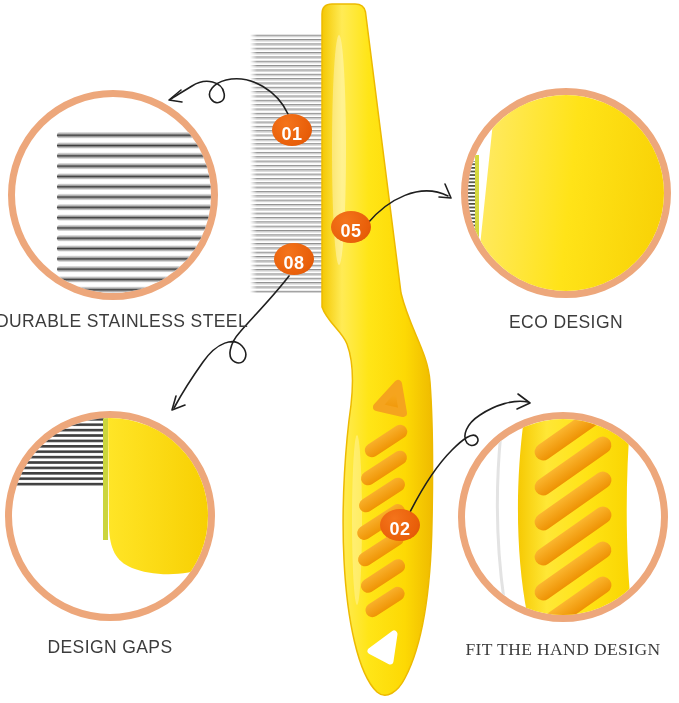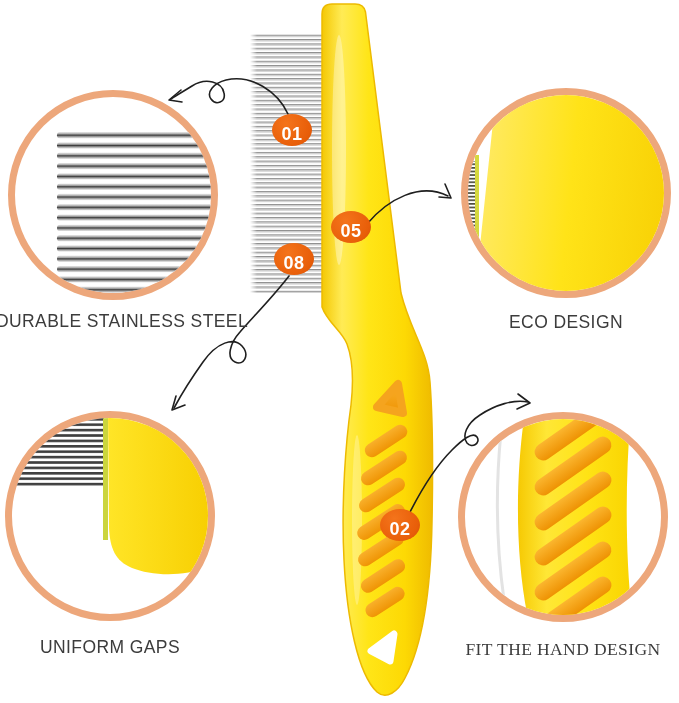--- a/index.html
+++ b/index.html
@@ -176,21 +176,21 @@
           <linearGradient id="yg-bl" x1="0" y1="0" x2="1" y2="0">
             <stop offset="0" stop-color="#FFE527"></stop>
               <stop offset="1" stop-color="#F7CE00"></stop>
           </linearGradient>
         </defs>
         <rect x="-10" y="-2" width="102" height="72" fill="url(#tp-bl)"></rect>
         <rect x="91" y="-6" width="5" height="128" fill="#CBD53D"></rect>
         <path d="M 96,-6 L 202,-6 L 202,146 C 175,160 140,158 120,150 C 103,143 98,130 97,110 L 96,-6 Z" fill="url(#yg-bl)"></path>
       </svg>
     </div>
-    <div class="label l-bl">UNIFORM GAPS</div>
+    <div class="label l-bl">DESIGN GAPS</div>
   </div>
 
   <div class="feature">
     <div class="circle c-br">
       <svg width="196" height="196" viewBox="0 0 196 196" xmlns="http://www.w3.org/2000/svg">
         <defs>
           <linearGradient id="yg-br" x1="0" y1="0" x2="1" y2="0">
             <stop offset="0" stop-color="#F6C903"></stop>
               <stop offset="0.25" stop-color="#FFE736"></stop>
             <stop offset="0.6" stop-color="#FFE315"></stop>

